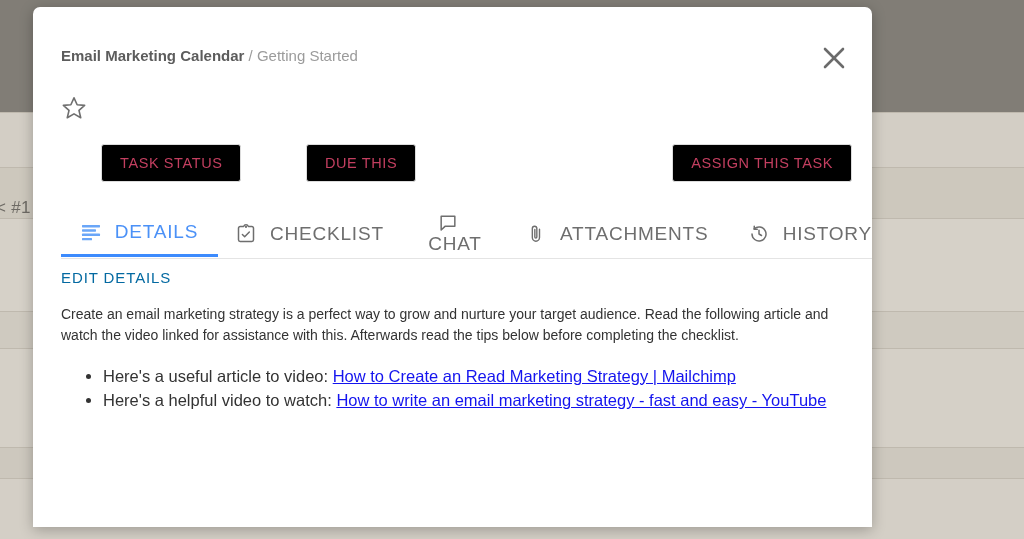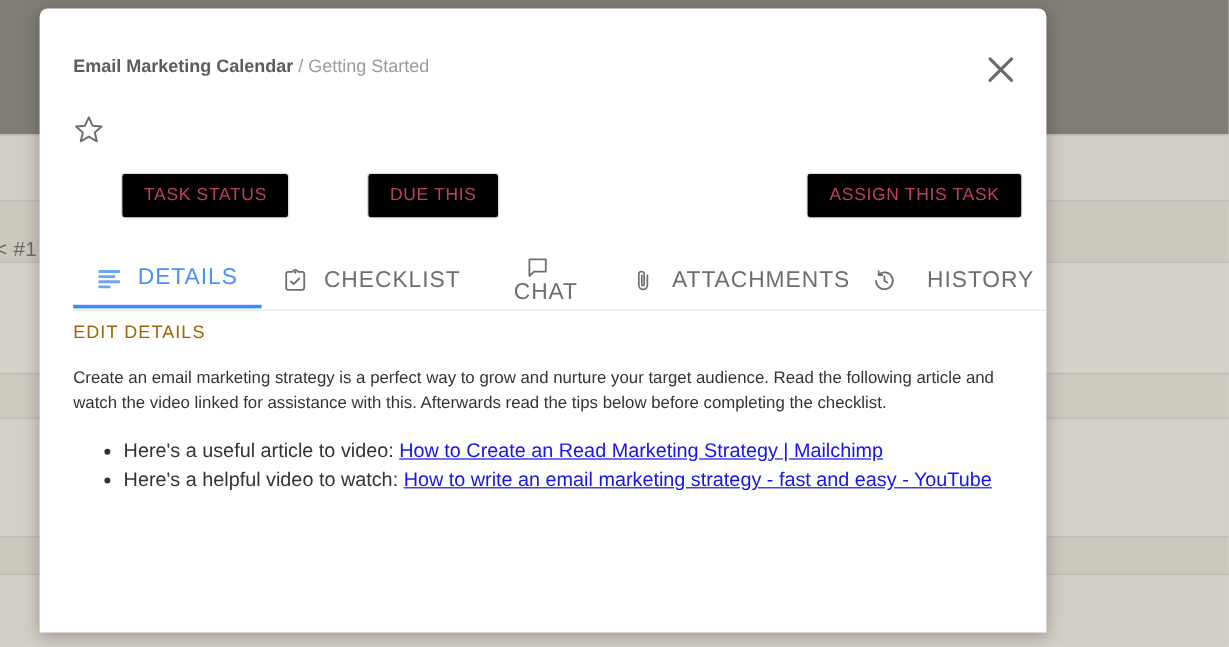--- a/index.html
+++ b/index.html
@@ -182,31 +182,31 @@
     margin-right: 14px;
   }
   .tab-item.active {
     color: #4b91f7;
     border-bottom: 3px solid #3d8bfd;
   }
   #tab-details    { width: 178px; justify-content: center; }
   #tab-checklist  { width: 165px; justify-content: center; margin-left: 18px;}
   #tab-chat       { width: 125px; justify-content: center; margin-left: 16px; flex-direction: column;}
   #tab-attachments{ width: 205px; justify-content: flex-start; margin-left: 16px;}
-  #tab-history    { width: 165px; justify-content: flex-start; margin-left: 18px; gap: 12px;}
+  #tab-history    { width: 165px; justify-content: flex-end; margin-left: 18px;}
 
   
   #details-panel {
     position: absolute;
     left: 28px;
     right: 30px;
     top: 262px;
   }
   #edit-details-heading {
-    color: #a16207;
+    color: #0369a1;
     font-size: 15px;
     letter-spacing: 0.9px;
     margin: 0 0 18px 0;
     font-weight: normal;
   }
   #details-paragraph {
     margin: 0;
     font-size: 14px;
     line-height: 1.53;
     color: #333333;

